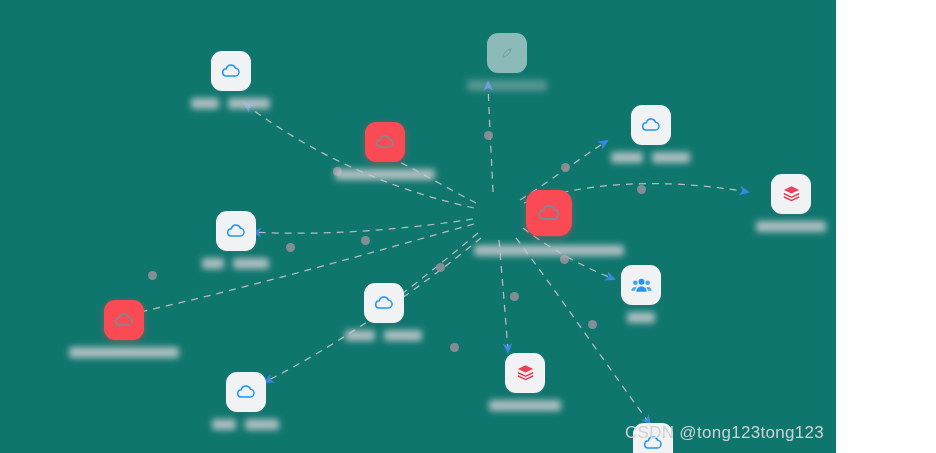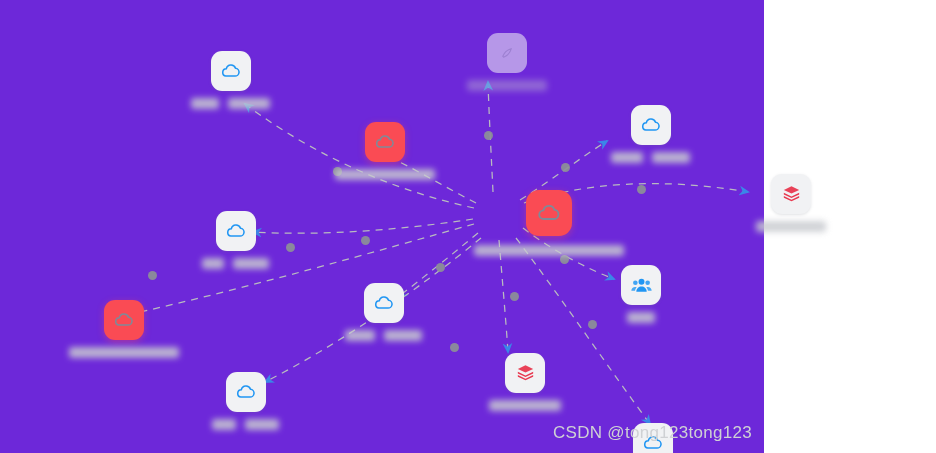--- a/index.html
+++ b/index.html
@@ -1,17 +1,17 @@
 <!DOCTYPE html>
 <html><head>
 <meta charset="utf-8">
 <style>
   html,body{margin:0;padding:0;background:#ffffff;}
   body{width:936px;height:453px;overflow:hidden;font-family:"Liberation Sans",sans-serif;position:relative;}
-  #canvas{position:absolute;inset:0;width:764px;height:453px;background:#6d28d9;}
+  #canvas{position:absolute;inset:0;width:836px;height:453px;background:#0f766e;}
   svg.edges{position:absolute;left:0;top:0;width:936px;height:453px;pointer-events:none;}
 
   .node{position:absolute;display:flex;flex-direction:column;align-items:center;}
   .tile{width:40px;height:40px;border-radius:11px;display:flex;align-items:center;justify-content:center;
         box-shadow:0 1px 3px rgba(120,125,135,.22);}
   .tile.grey{background:#f1f2f4;}
   .tile.red{background:#fa4b54;box-shadow:0 2px 7px rgba(250,75,84,.42);}
   .tile.ghost{background:#f2f3f5;box-shadow:none;opacity:.55;}
   .tile.big{width:46px;height:46px;border-radius:13px;}
 

